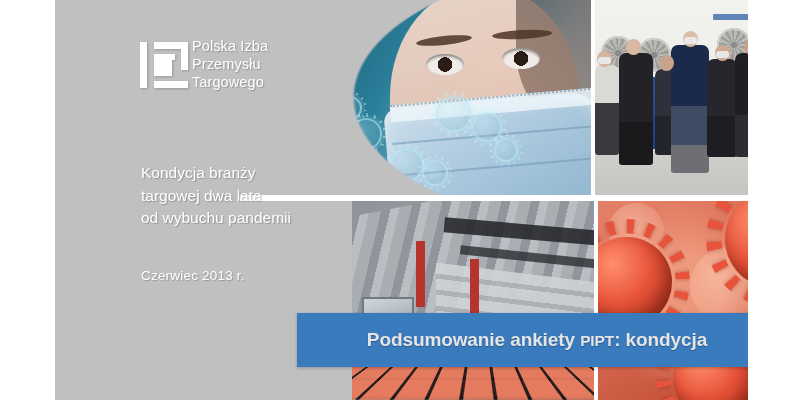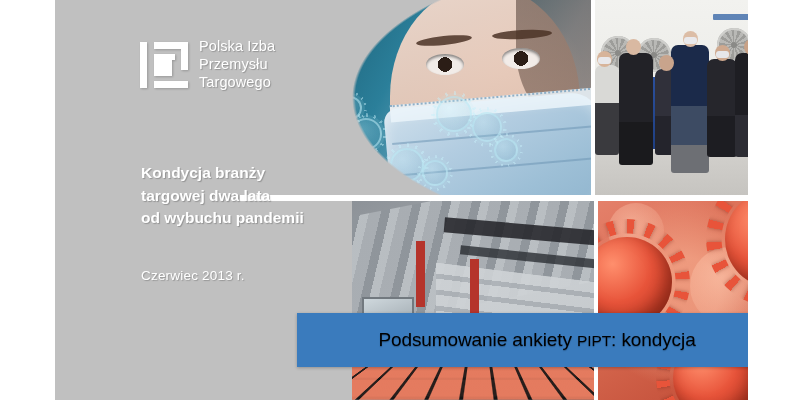--- a/index.html
+++ b/index.html
@@ -42,21 +42,21 @@
     height: 400px;
     z-index: 30;
   }
 
   .logo-block {
     position: absolute;
     left: 0px;
     top: 38px;
     display: flex;
     align-items: center;
-    gap: 11px;
+    gap: 4px;
   }
 
   
   .logo-mark {
     position: relative;
     width: 48px;
     height: 50px;
     flex: 0 0 auto;
     filter: drop-shadow(1px 1px 1px rgba(120,120,120,0.55));
   }
@@ -82,21 +82,21 @@
     white-space: pre-line;
   }
 
   .headline {
     position: absolute;
     left: 1px;
     top: 162px;
     width: 215px;
     color: #ffffff;
     font-size: 15.5px;
-    font-weight: 700;
+    font-weight: 400;
     line-height: 1.46;
     text-shadow: 1px 1px 1px rgba(125,125,125,0.65);
     white-space: pre-line;
   }
 
   .date-line {
     position: absolute;
     left: 1px;
     top: 268px;
     color: #ffffff;
@@ -345,23 +345,23 @@
     height: 54px;
     background: #3a7bbd;
     z-index: 40;
     display: flex;
     flex-direction: column;
     align-items: center;
     justify-content: center;
     box-shadow: 0 1px 3px rgba(0,0,0,.25);
   }
   .title-line1 {
-    color: #000000;
+    color: #e5e5e5;
     font-size: 19px;
-    font-weight: 400;
+    font-weight: 700;
     line-height: 1.18;
     letter-spacing: -0.1px;
     white-space: nowrap;
     text-shadow: 0 1px 1px rgba(20,50,85,.45);
   }
   .title-line1 .small {
     font-size: 15.5px;
   }
   .title-line2 {
     color: #ffffff;

